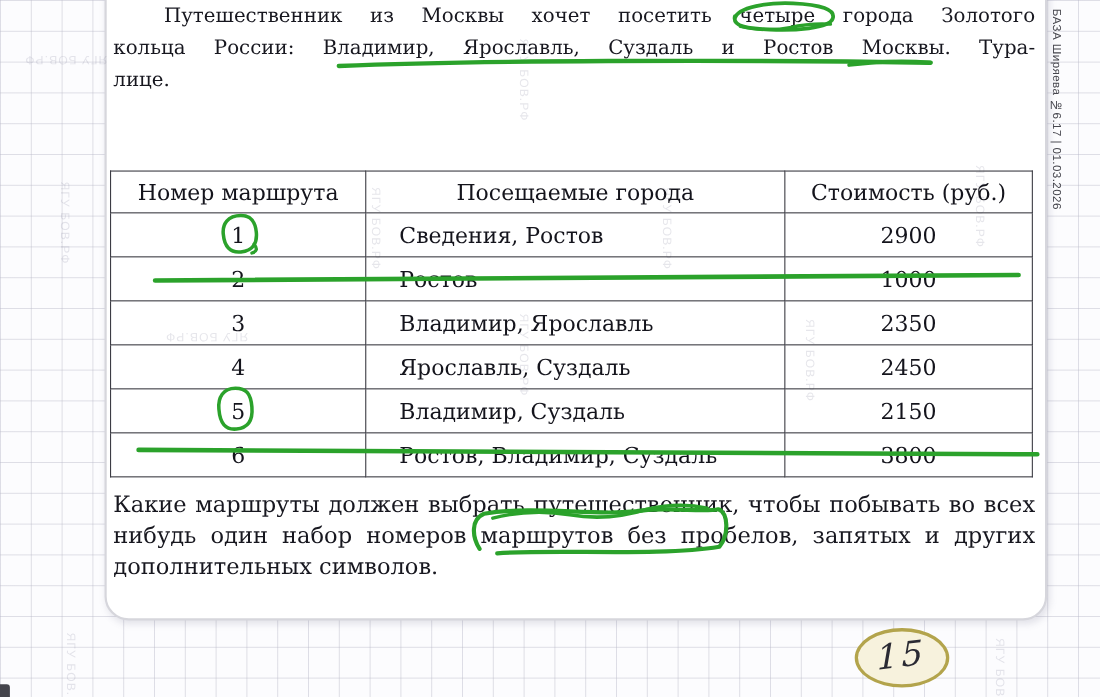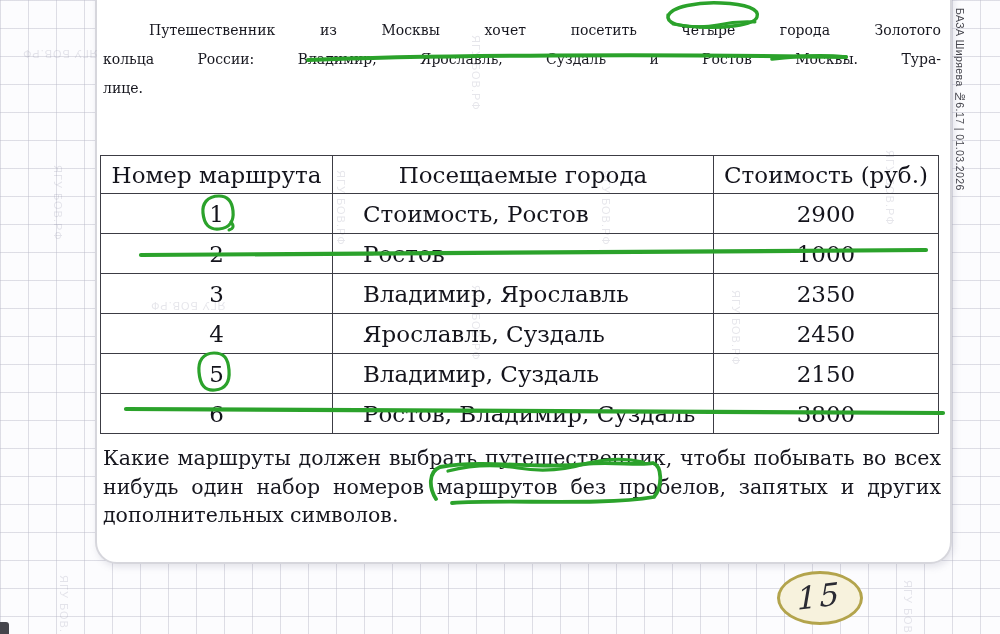--- a/index.html
+++ b/index.html
@@ -11,30 +11,30 @@
       linear-gradient(to bottom, rgba(185,185,200,.45) 1px, transparent 1px);
     background-size:28px 28px;
     font-family:"DejaVu Serif", serif;
     color:#17171f;
   }
   .card{
     position:absolute;left:95px;top:-26px;width:853px;height:586px;
     background:#ffffff;border:2px solid #d6d6dc;border-radius:22px;
     box-shadow:2px 3px 7px rgba(110,110,140,.18);
   }
-  .para{position:absolute;left:103px;top:16px;width:838px;font-size:14px;line-height:29px;}
+  .para{position:absolute;left:103px;top:0px;width:838px;font-size:18px;line-height:29px;}
   .para .ln{text-align:justify;text-align-last:justify;white-space:nowrap;}
   .para .ln.last{text-align:left;text-align-last:left;}
   .para .ln.indent{padding-left:46px;width:792px;}
   .question{position:absolute;left:103px;top:444px;width:838px;font-size:20.5px;line-height:28.5px;}
   .question .ln{text-align:justify;text-align-last:justify;white-space:nowrap;}
   .question .ln.last{text-align:center;text-align-last:left;}
   table.routes{
     position:absolute;left:100px;top:155px;border-collapse:collapse;
-    font-size:23px;color:#14141c;table-layout:fixed;
+    font-size:20px;color:#14141c;table-layout:fixed;
   }
   table.routes th, table.routes td{border:1.5px solid #3c3c44;padding:0;}
   table.routes th{font-weight:normal;height:37px;text-align:center;}
   table.routes td{height:39px;text-align:center;}
   table.routes td.cities{text-align:left;padding-left:30px;}
   .c1{width:232px;} .c2{width:381px;} .c3{width:225px;}
   .ann{position:absolute;left:0;top:0;pointer-events:none;}
   .side-label{
     position:absolute;left:954px;top:8px;height:280px;
     writing-mode:vertical-rl;
@@ -92,21 +92,21 @@
         <col class="c3">
       </colgroup>
     <tbody>
         <tr>
       <th>Номер маршрута</th>
       <th>Посещаемые города</th>
       <th>Стоимость (руб.)</th>
     </tr>
     <tr>
       <td>1</td>
-      <td class="cities">Стоимость, Ростов</td>
+      <td class="cities">Сведения, Ростов</td>
       <td>2900</td>
     </tr>
     <tr>
       <td>2</td>
       <td class="cities">Ростов</td>
       <td>1000</td>
     </tr>
     <tr>
       <td>3</td>
       <td class="cities">Владимир, Ярославль</td>

